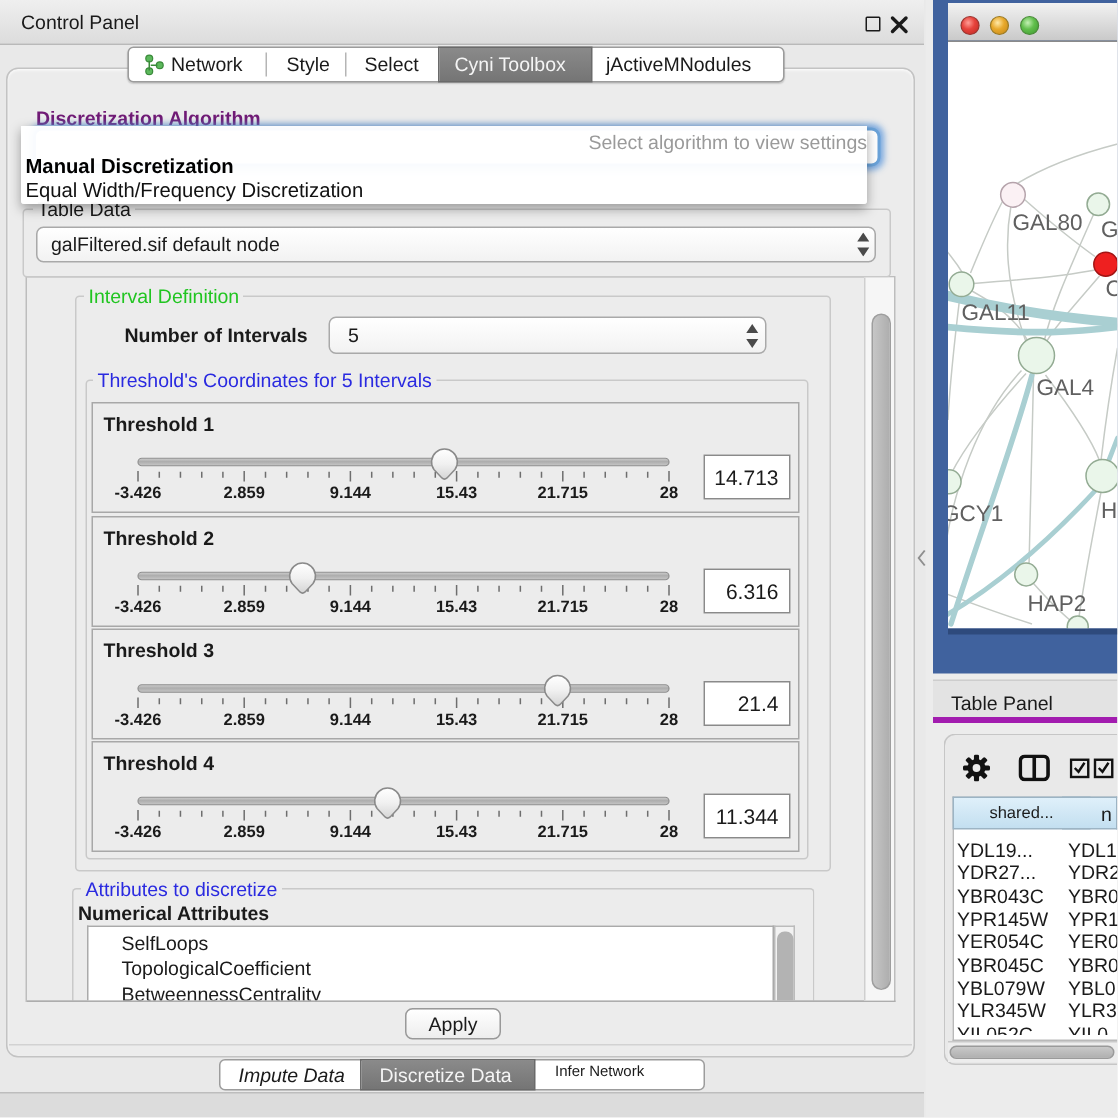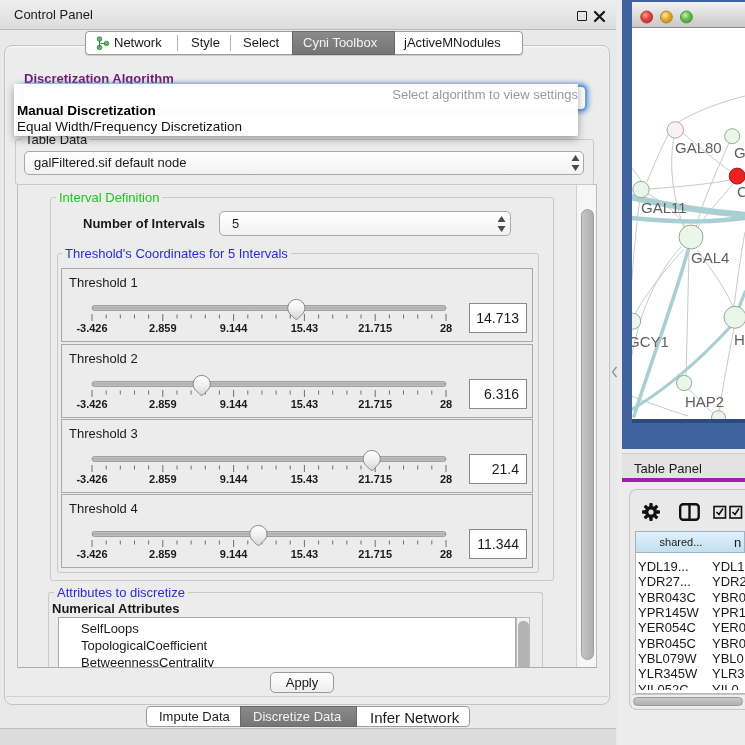--- a/index.html
+++ b/index.html
@@ -177,24 +177,24 @@
     <div class="abs" style="left:18px;top:667px;width:579px;height:1px;background:#adadad;"></div>
 
     <div class="abs" style="left:576px;top:185px;width:20px;height:482px;background:#f6f6f6;border-left:1px solid #cfcfcf;"></div>
     <div class="abs" style="left:581px;top:209px;width:13px;height:451px;background:linear-gradient(90deg,#c6c6c6,#aeaeae);border:1px solid #9e9e9e;border-radius:6.5px;"></div>
 
     <div class="abs" style="left:270px;top:672px;width:64px;height:21px;background:linear-gradient(#ffffff,#ededed);border:1px solid #999;border-radius:5px;text-align:center;font-size:13px;color:#1a1a1a;line-height:19px;">Apply</div>
 
     <div class="abs" style="left:6px;top:696px;width:602px;height:1px;background:#d2d2d2;"></div>
 
     <div class="abs" style="left:146px;top:706px;width:324px;height:21px;background:#ffffff;border:1px solid #9c9c9c;border-radius:4px;"></div>
-    <div class="abs" style="left:159px;top:709px;font-size:13px;color:#1a1a1a;">Impute Data</div>
+    <div class="abs" style="left:159px;top:709px;font-size:13px;color:#1a1a1a;font-style:italic;">Impute Data</div>
     <div class="abs" style="left:240px;top:706px;width:117px;height:21px;background:linear-gradient(#8a8a8a,#757575);border:1px solid #6a6a6a;"></div>
     <div class="abs" style="left:253px;top:709px;font-size:13px;color:#f4f4f4;">Discretize Data</div>
-    <div class="abs" style="left:370px;top:709px;font-size:15px;color:#1a1a1a;">Infer Network</div>
+    <div class="abs" style="left:370px;top:709px;font-size:10px;color:#1a1a1a;">Infer Network</div>
   </div>
   <div class="abs" style="left:0;top:728px;width:616px;height:17px;background:#dcdcdc;border-top:1px solid #bdbdbd;"></div>
 
   <div class="abs" style="left:617px;top:0;width:128px;height:745px;background:#ececec;"></div>
 
   <svg class="abs" style="left:611px;top:366px" width="8" height="12">
       <path d="M5.5 1 L1.5 6 L5.5 11" fill="none" stroke="#8f8f8f" stroke-width="1.3"></path>
     </svg>
 
   <div class="abs" style="left:622px;top:0;width:123px;height:449px;background:#40629e;"></div>
@@ -336,19 +336,19 @@
         <span class="c2">YIL0</span>
       </div>
 
   </div>
   <div class="abs" style="left:632px;top:694px;width:113px;height:14px;background:#ededed;border-top:1px solid #c9c9c9;"></div>
   <div class="abs" style="left:633px;top:696.5px;width:110px;height:9px;background:linear-gradient(#c9c9c9,#b0b0b0);border:1px solid #9a9a9a;border-radius:5px;"></div>
 
 </div>
 <style>
   .thr { position:absolute; left:61px; width:472px; height:74px; background:#ececec; border:1px solid #a8a8a8; }
-  .thr-title { position:absolute; left:7px; top:6px; font-size:13px; font-weight:normal; color:#1a1a1a; }
+  .thr-title { position:absolute; left:7px; top:6px; font-size:13px; font-weight:bold; color:#1a1a1a; }
   .valbox { position:absolute; left:407px; top:34px; width:58px; height:30px; background:#fff; border:1px solid #8a8a8a; }
   .valbox span { position:absolute; right:7px; top:6px; font-size:14px; color:#1a1a1a; }
   .trow { position:absolute; left:0; width:110px; height:15.34px; font-size:13px; color:#1a1a1a; }
   .trow .c1 { position:absolute; left:3px; top:0; }
   .trow .c2 { position:absolute; left:77px; top:0; }
 </style>
 
 </body></html>

